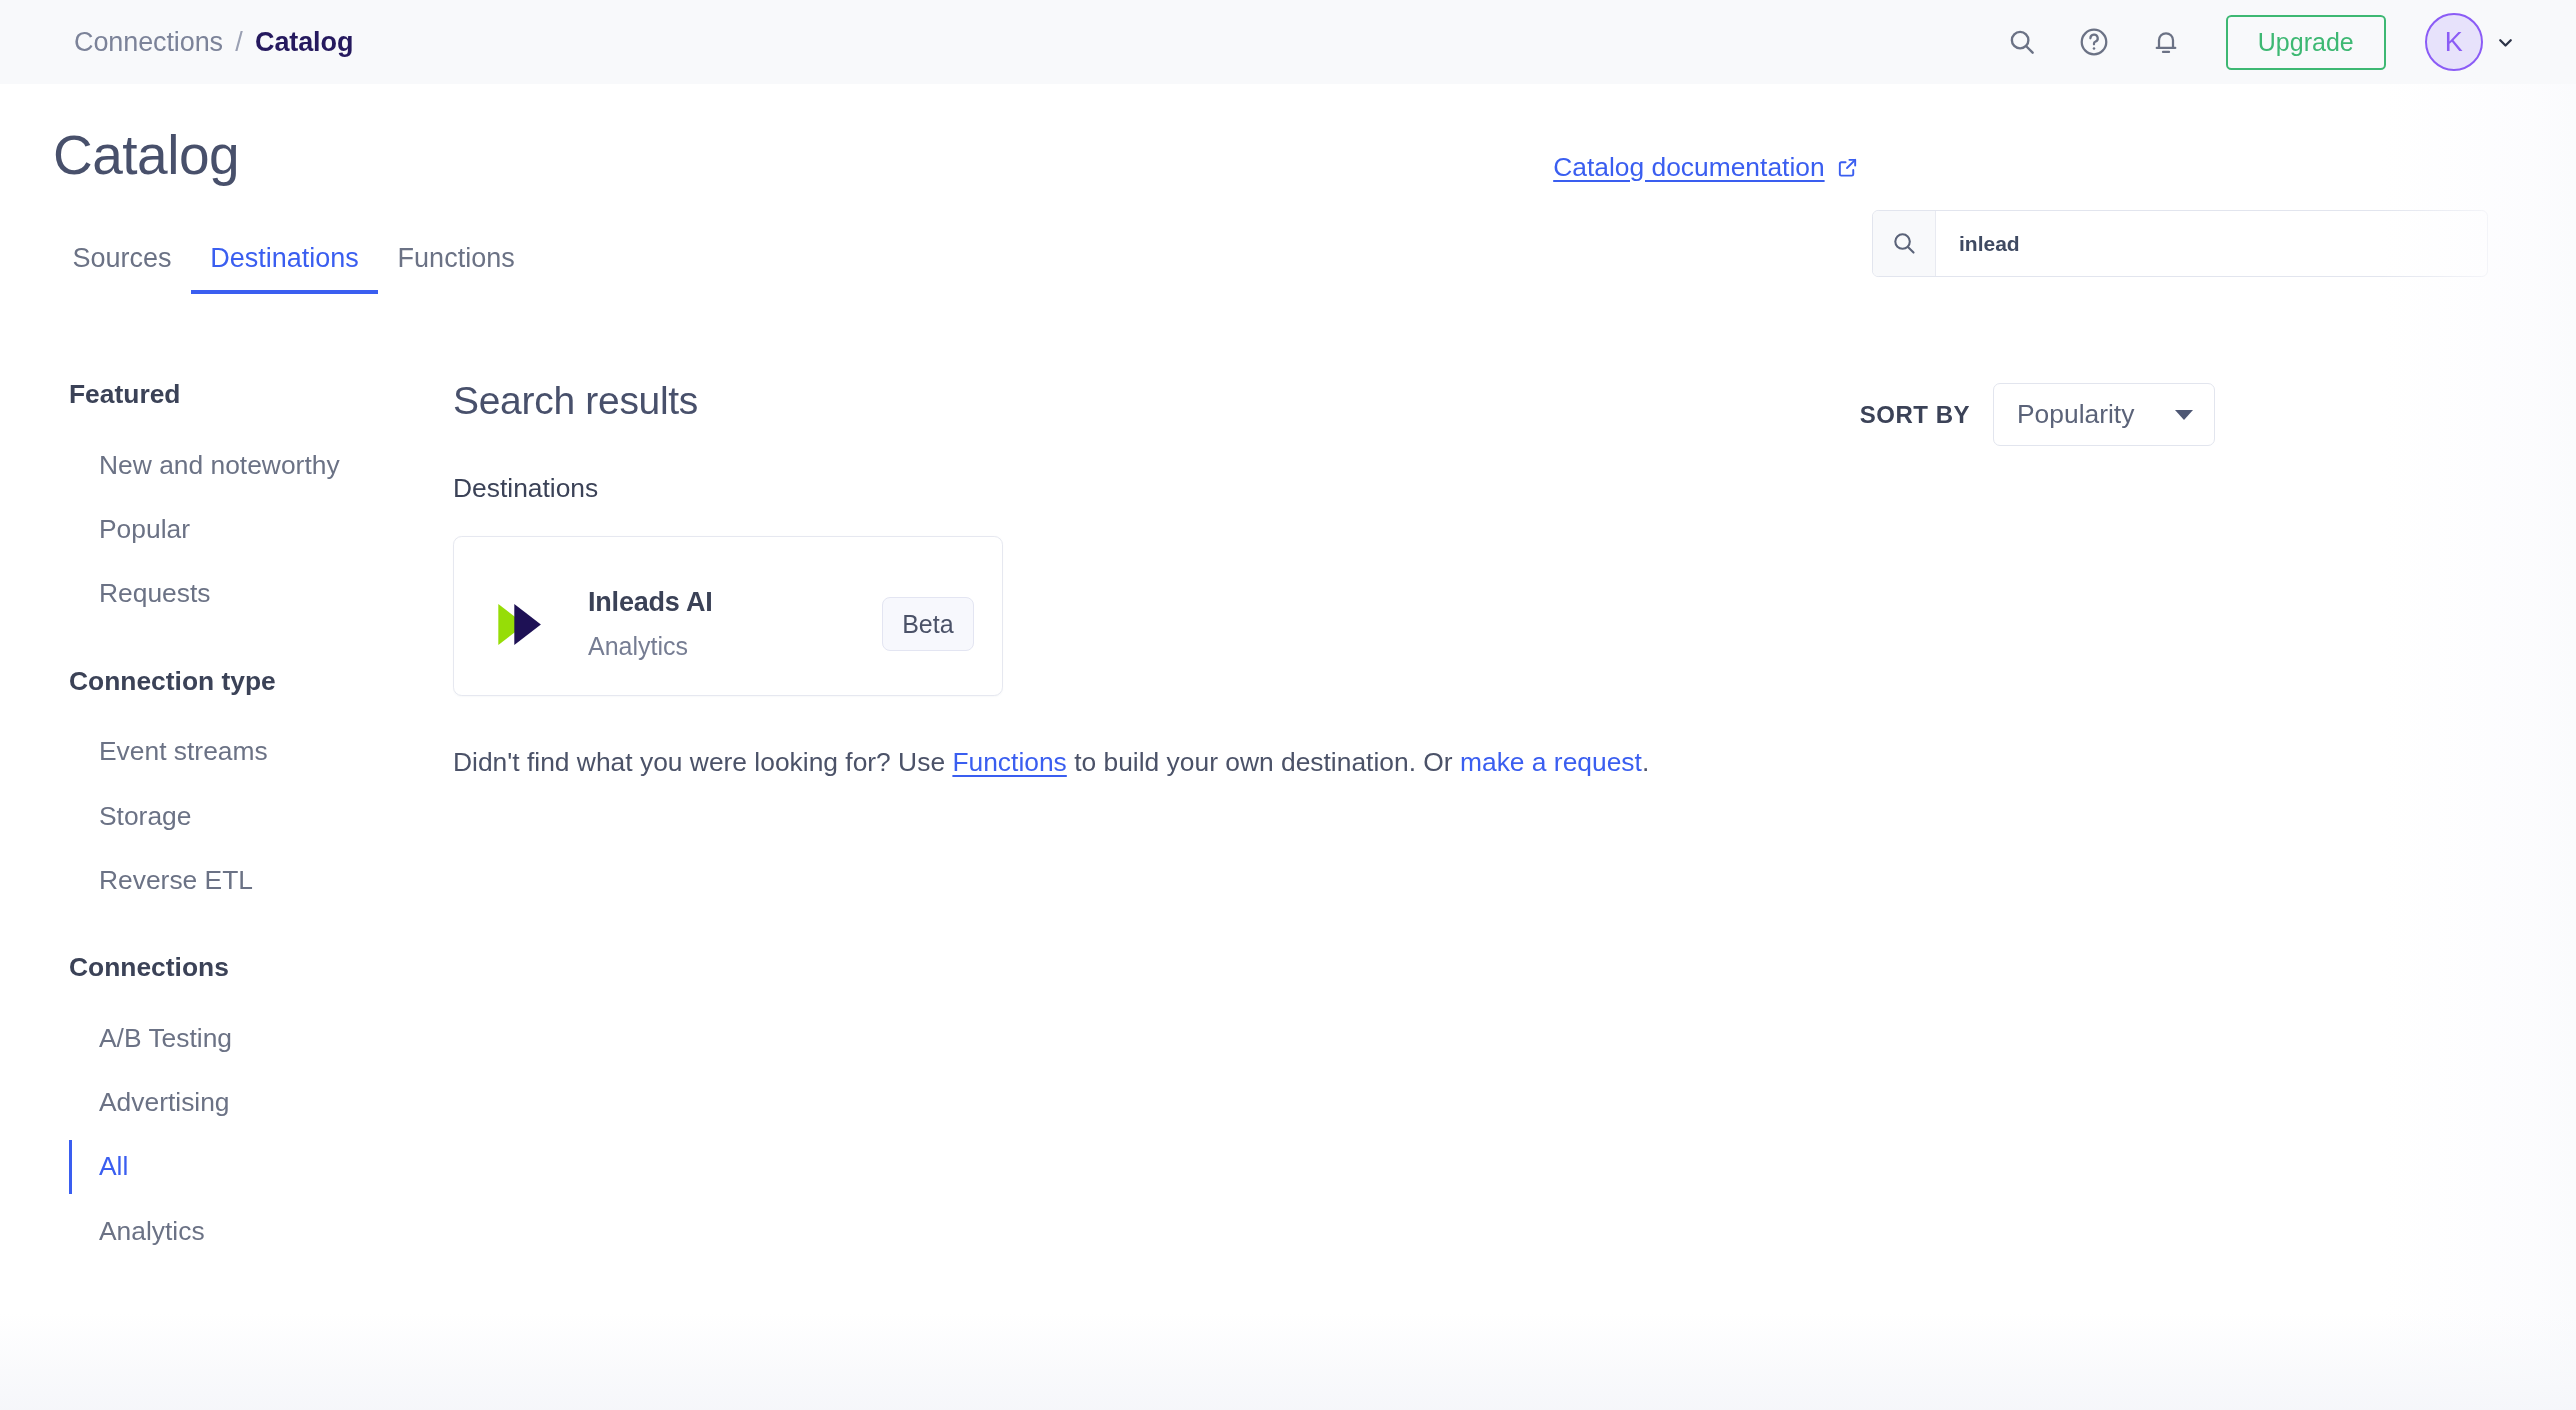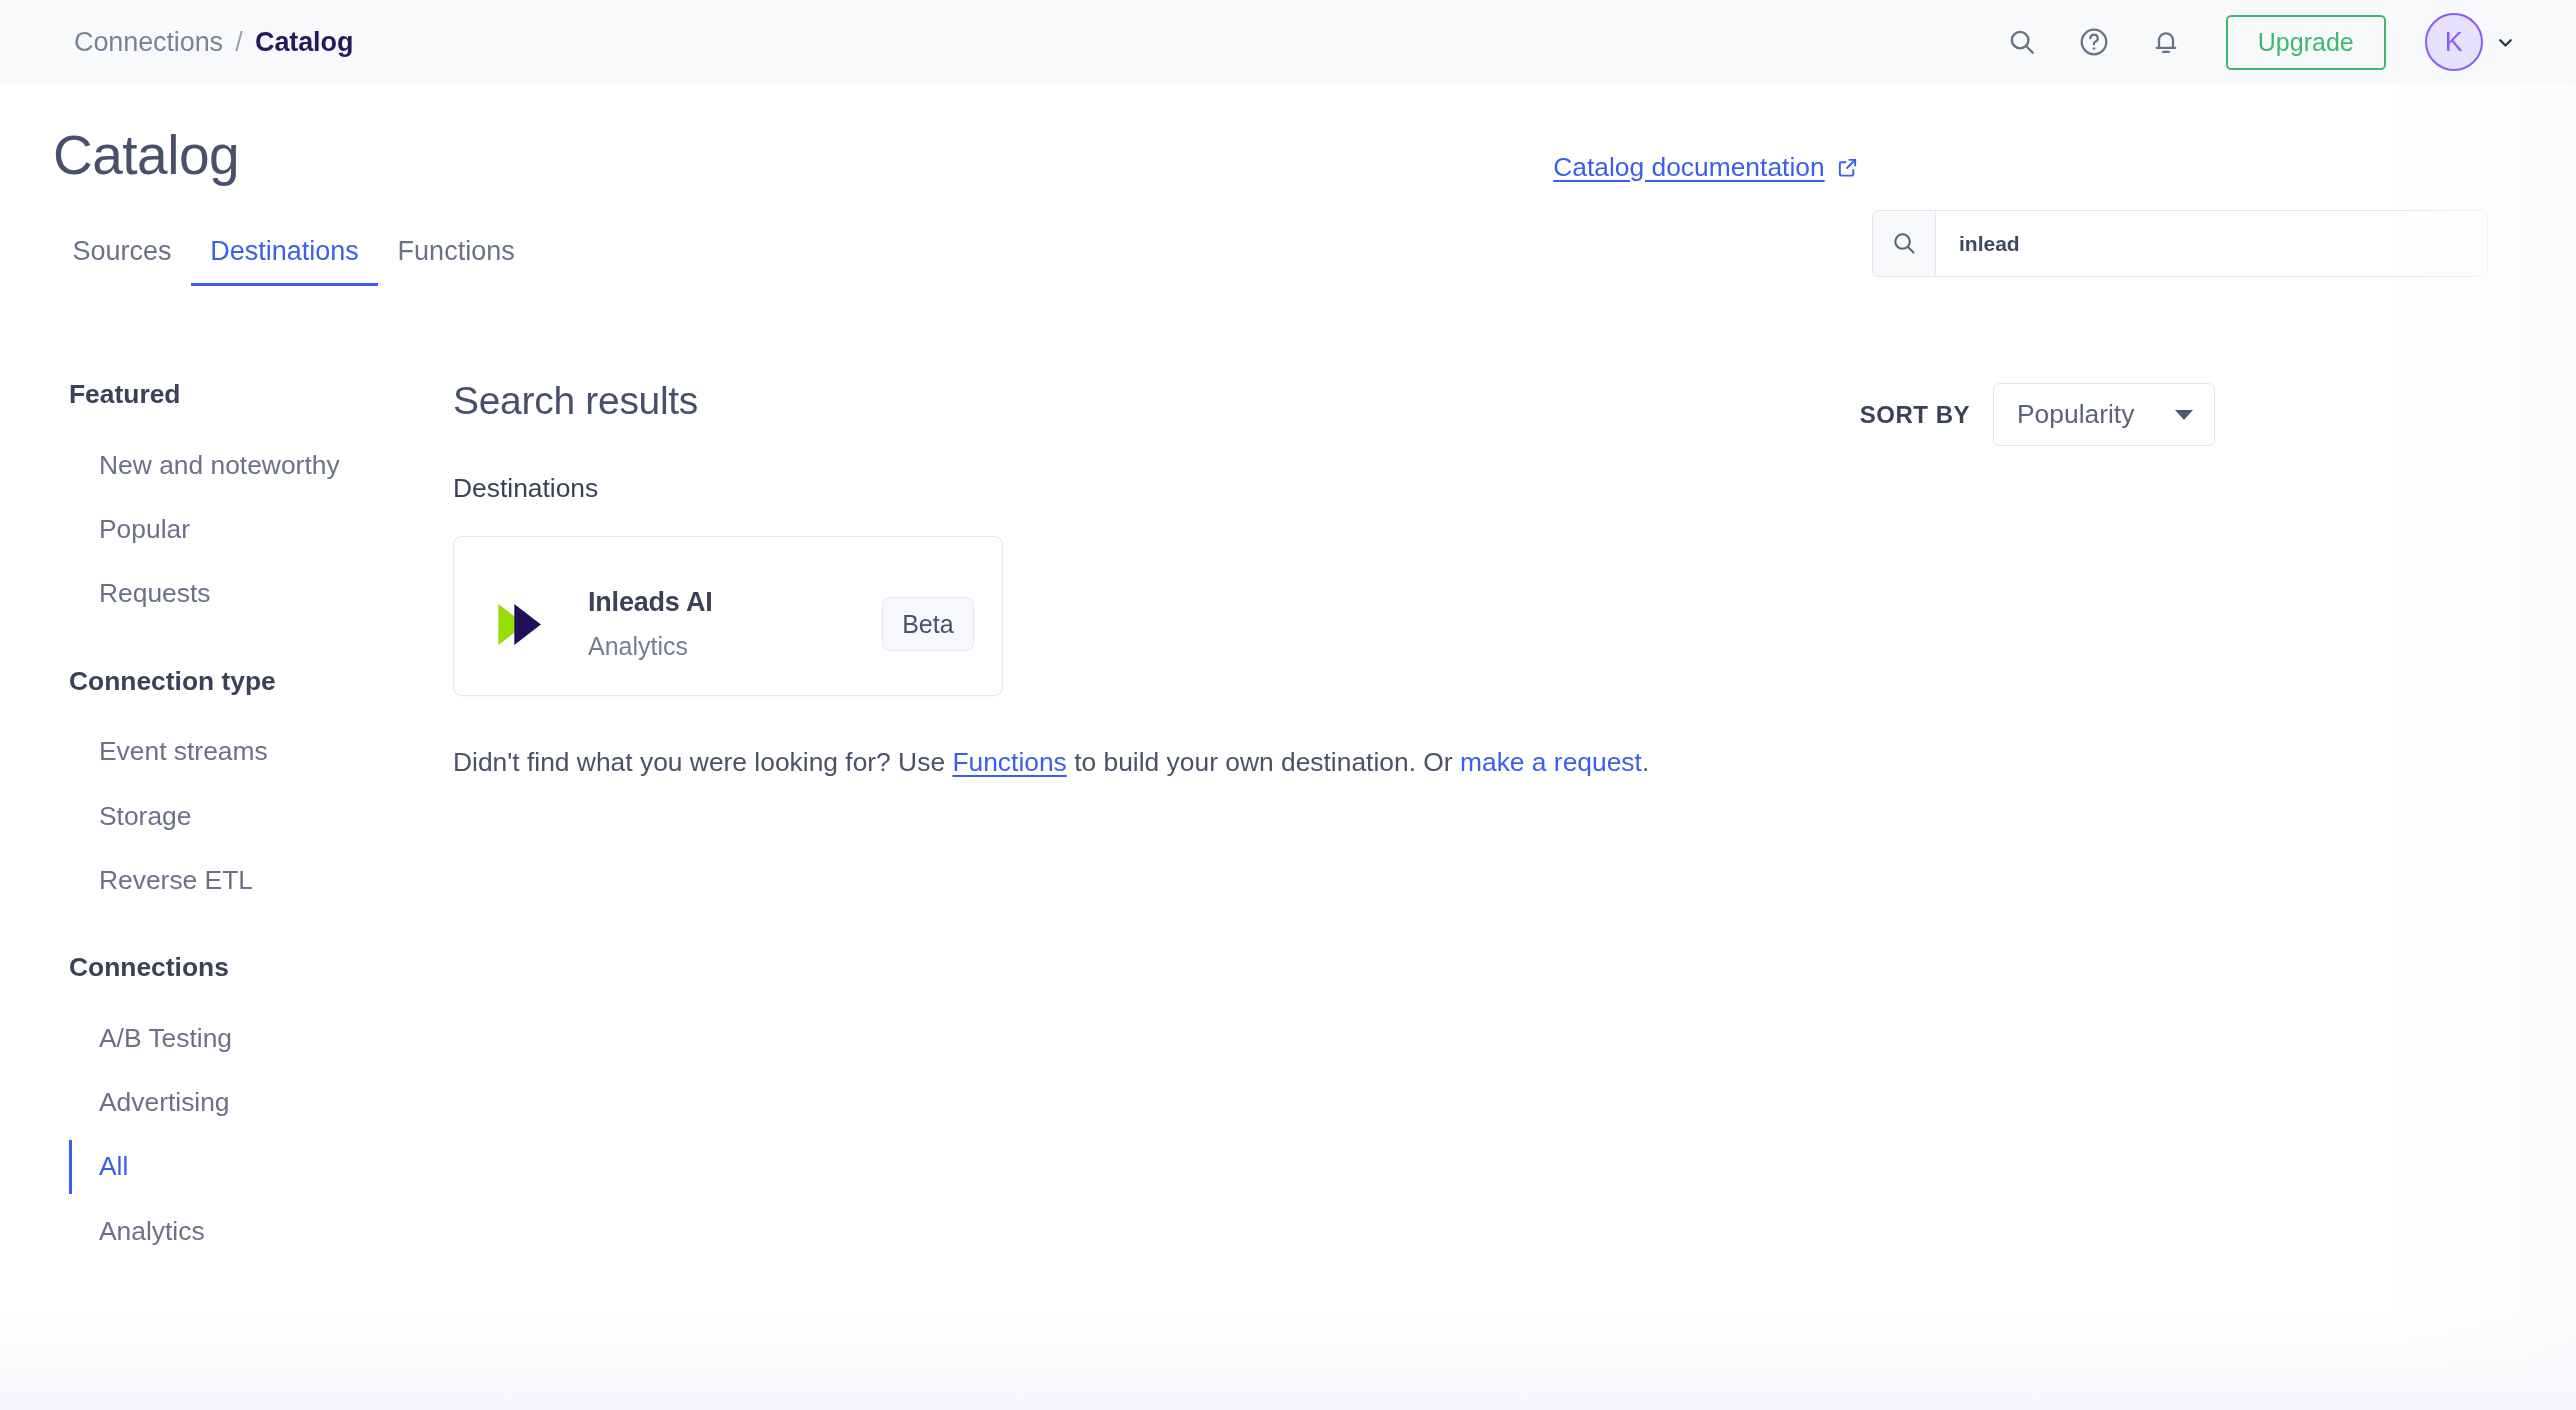--- a/index.html
+++ b/index.html
@@ -181,21 +181,21 @@
     font-weight: bold;
   }
   .search-input::placeholder { color: #9aa0b3; }
 
   
   .tabs {
     position: absolute;
     top: 236px;
     left: 53px;
     display: flex;
-    align-items: flex-start;
+    align-items: center;
     height: 65px;
   }
   .tab {
     font-size: 27px;
     color: #6b7285;
     padding: 0 19.4px 19.4px 19.4px;
     cursor: pointer;
     position: relative;
     white-space: nowrap;
   }

